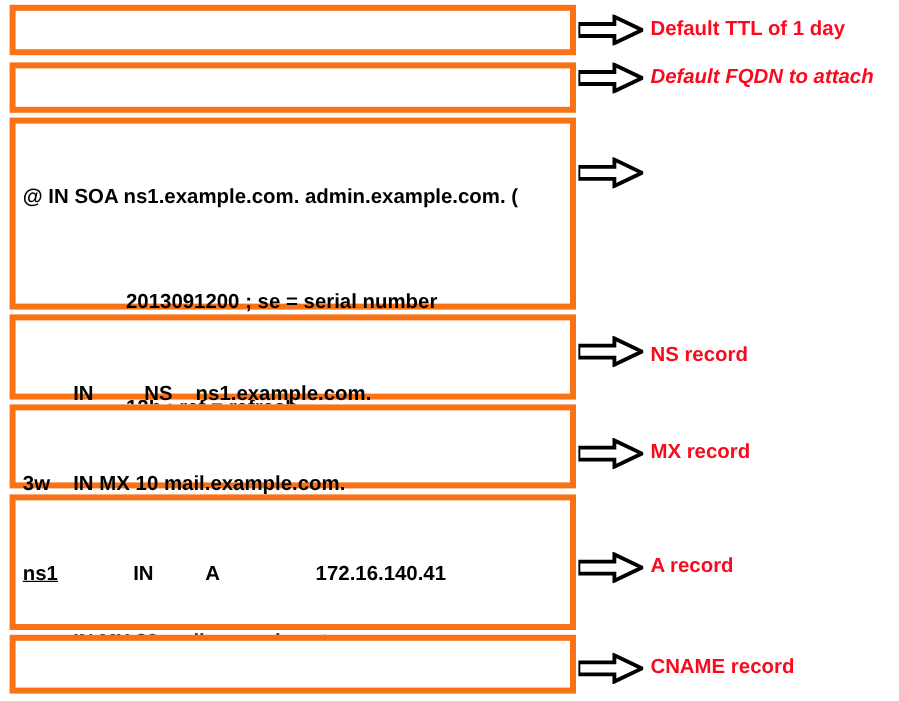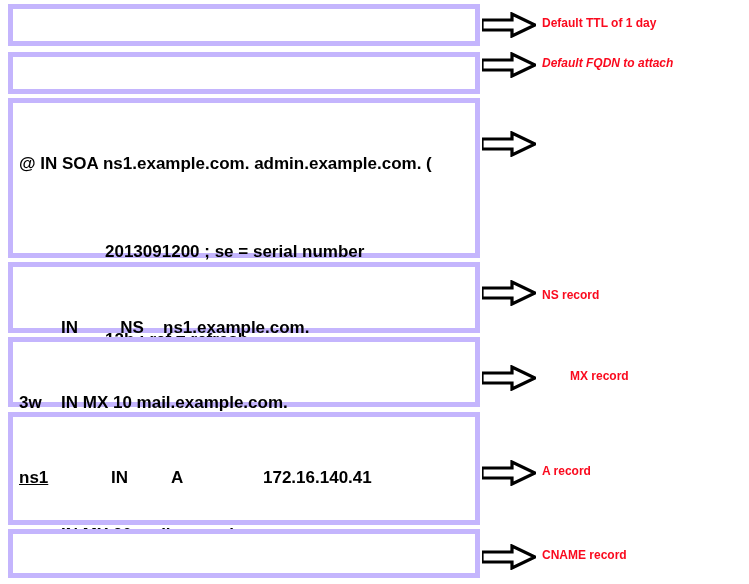--- a/index.html
+++ b/index.html
@@ -17,21 +17,21 @@
     background: #ffffff;
     overflow: hidden;
   }
 
   
   .zonebox {
     position: absolute;
     left: 8px;
     width: 472px;
     box-sizing: border-box;
-    border: 5px solid #c4b5fd;
+    border: 5px solid #f97316;
     background: #ffffff;
   }
   .zonebox .lines {
     font-family: "Liberation Sans", sans-serif;
     font-weight: bold;
     font-size: 17px;
     line-height: 22px;
     color: #000000;
     white-space: pre;
     padding: 6px 0 0 6px;
@@ -67,21 +67,21 @@
   }
   .arrow {
     flex: 0 0 auto;
     width: 54px;
     height: 26px;
     margin-top: 1px;
   }
   .anno-label {
     font-family: "Liberation Sans", sans-serif;
     font-weight: bold;
-    font-size: 12px;
+    font-size: 17px;
     line-height: 21px;
     color: #fa0a1e;
     white-space: pre-line;
     margin-left: 6px;
     padding-top: 2px;
   }
 </style>
 </head>
 <body>
 
@@ -167,21 +167,21 @@
     </svg>
   </div>
 
   <div class="anno" style="top:279px; left:482px;align-items:flex-end;">
     <svg class="arrow" viewBox="0 0 54 26">
       <polygon points="0,8 30,8 30,2 53,13 30,24 30,18 0,18" fill="#ffffff" stroke="#000000" stroke-width="3.2" stroke-linejoin="miter"></polygon>
     </svg>
     <div class="anno-label">NS record</div>
   </div>
 
-  <div class="anno" style="top:364px; left:482px;gap:28px;">
+  <div class="anno" style="top:364px; left:482px;">
     <svg class="arrow" viewBox="0 0 54 26">
       <polygon points="0,8 30,8 30,2 53,13 30,24 30,18 0,18" fill="#ffffff" stroke="#000000" stroke-width="3.2" stroke-linejoin="miter"></polygon>
     </svg>
     <div class="anno-label">MX record</div>
   </div>
 
   <div class="anno" style="top:459px; left:482px;">
     <svg class="arrow" viewBox="0 0 54 26">
       <polygon points="0,8 30,8 30,2 53,13 30,24 30,18 0,18" fill="#ffffff" stroke="#000000" stroke-width="3.2" stroke-linejoin="miter"></polygon>
     </svg>

